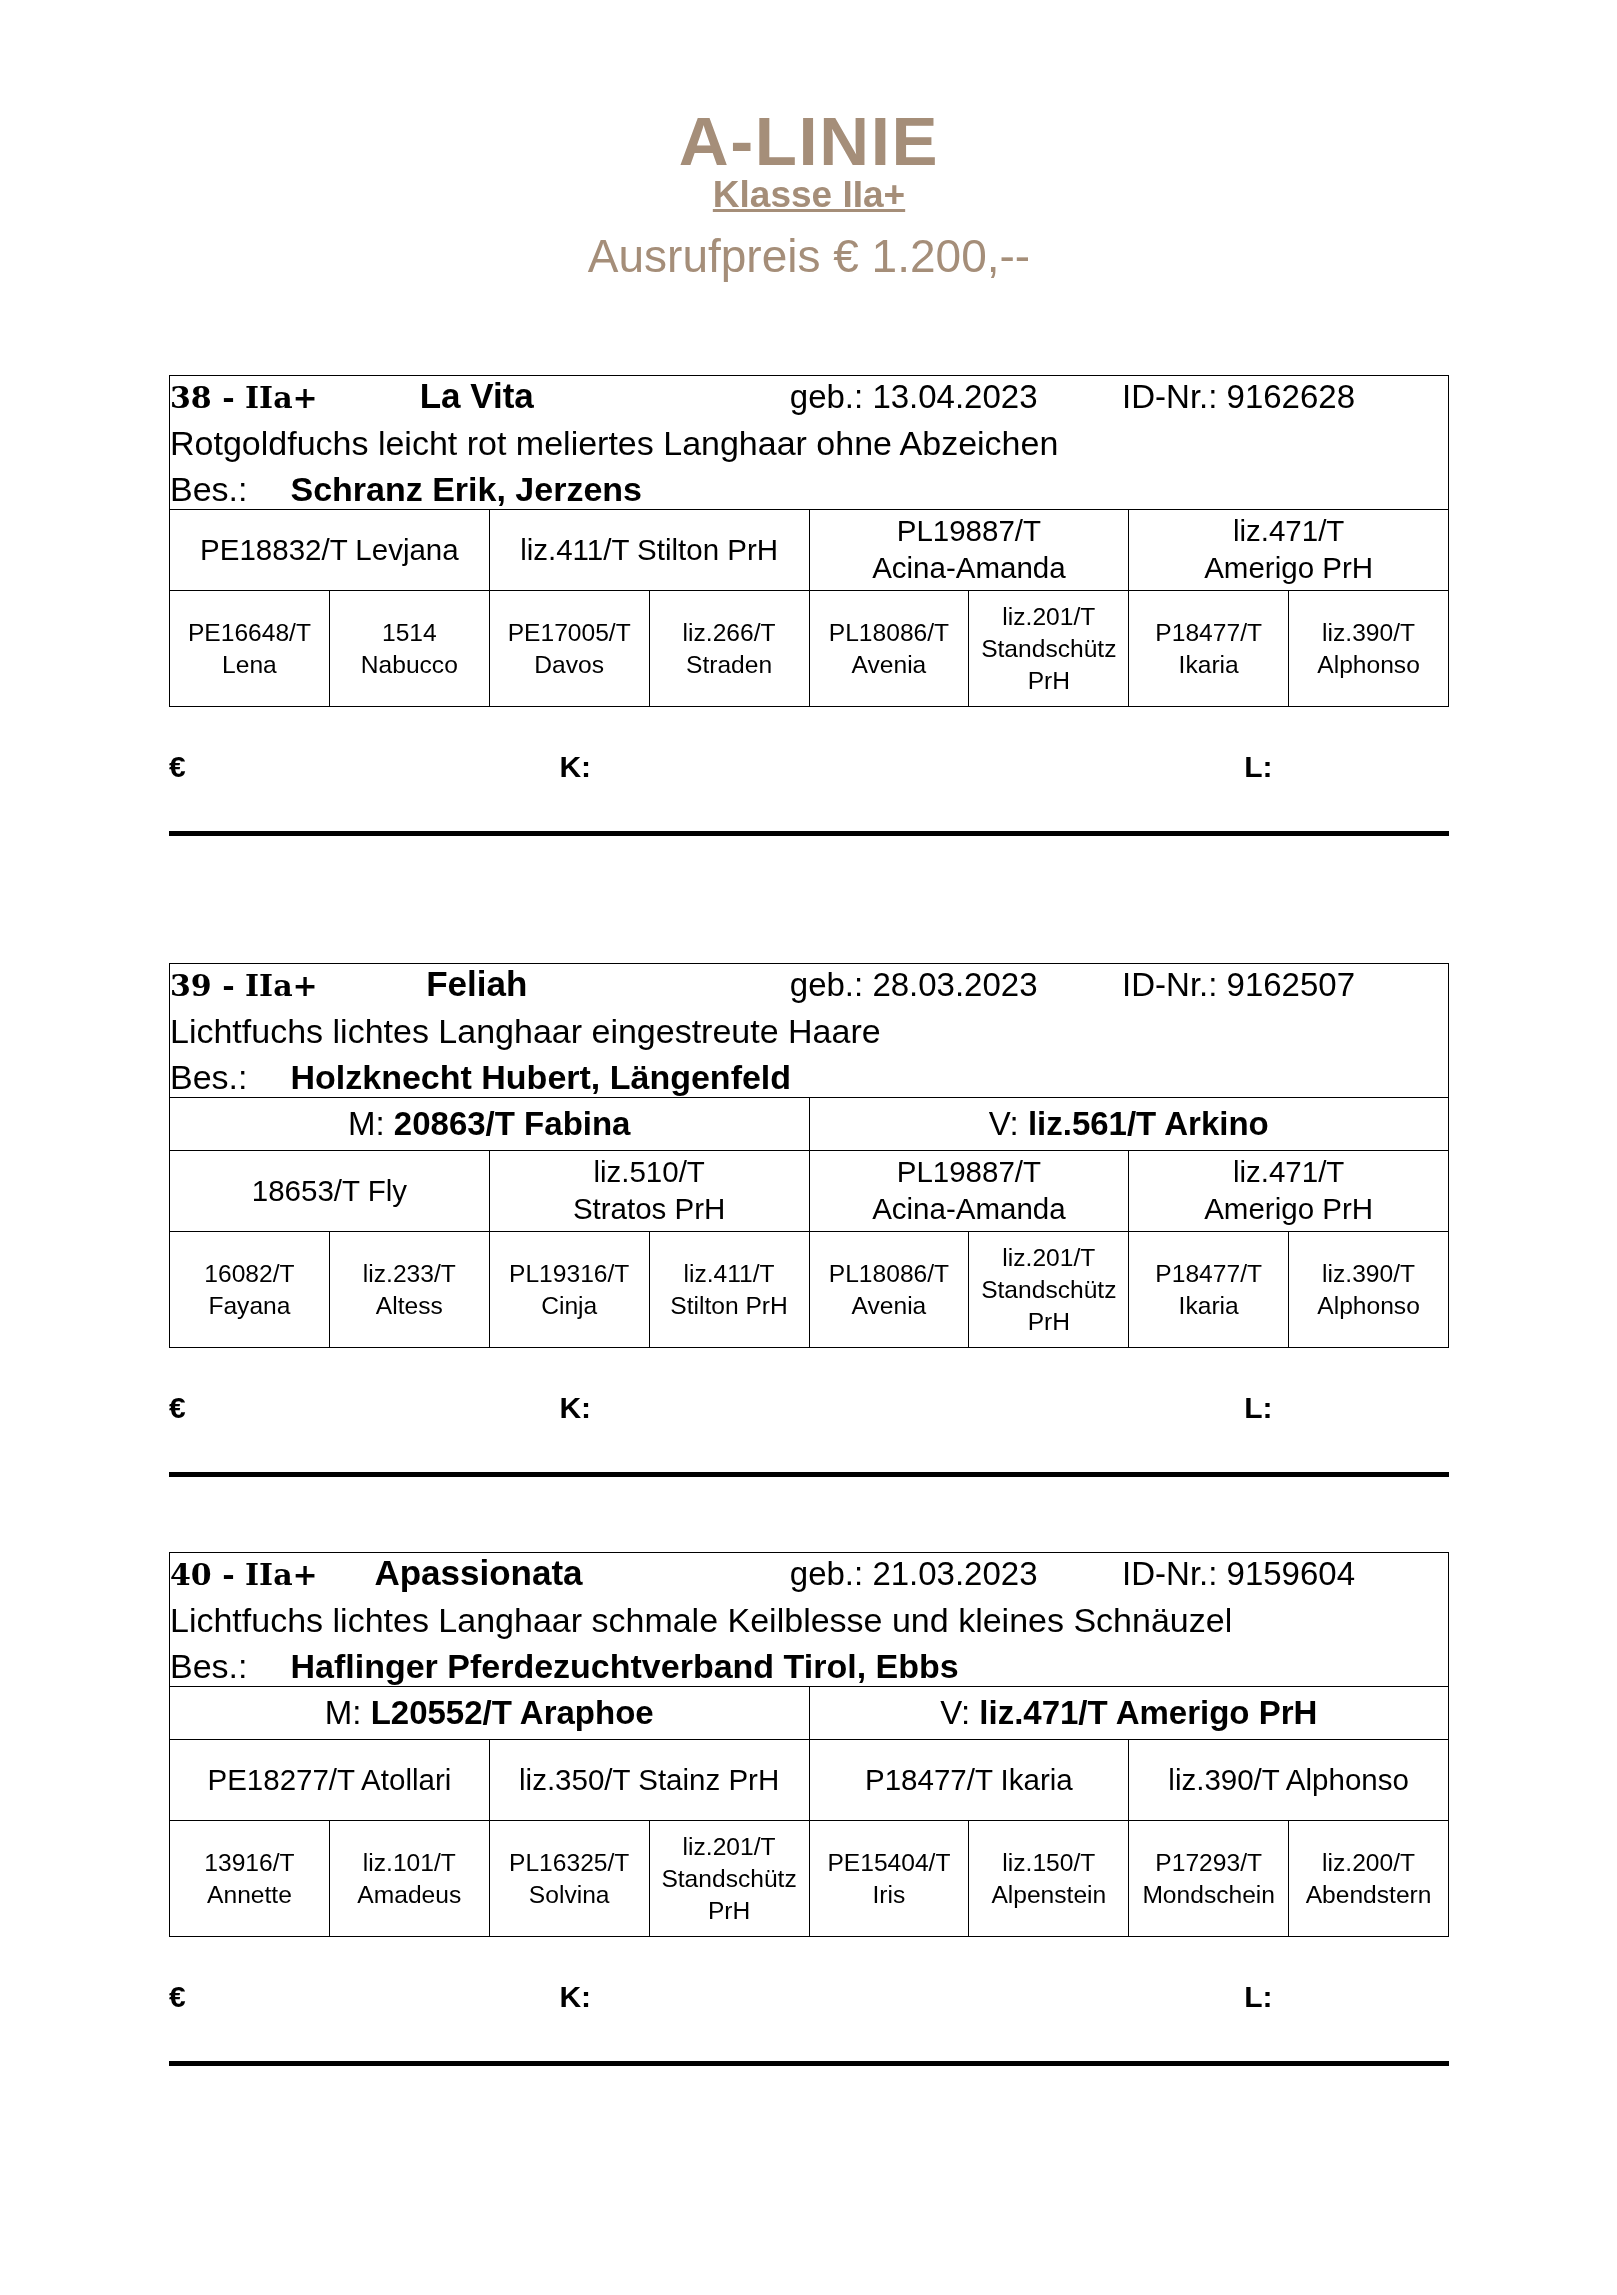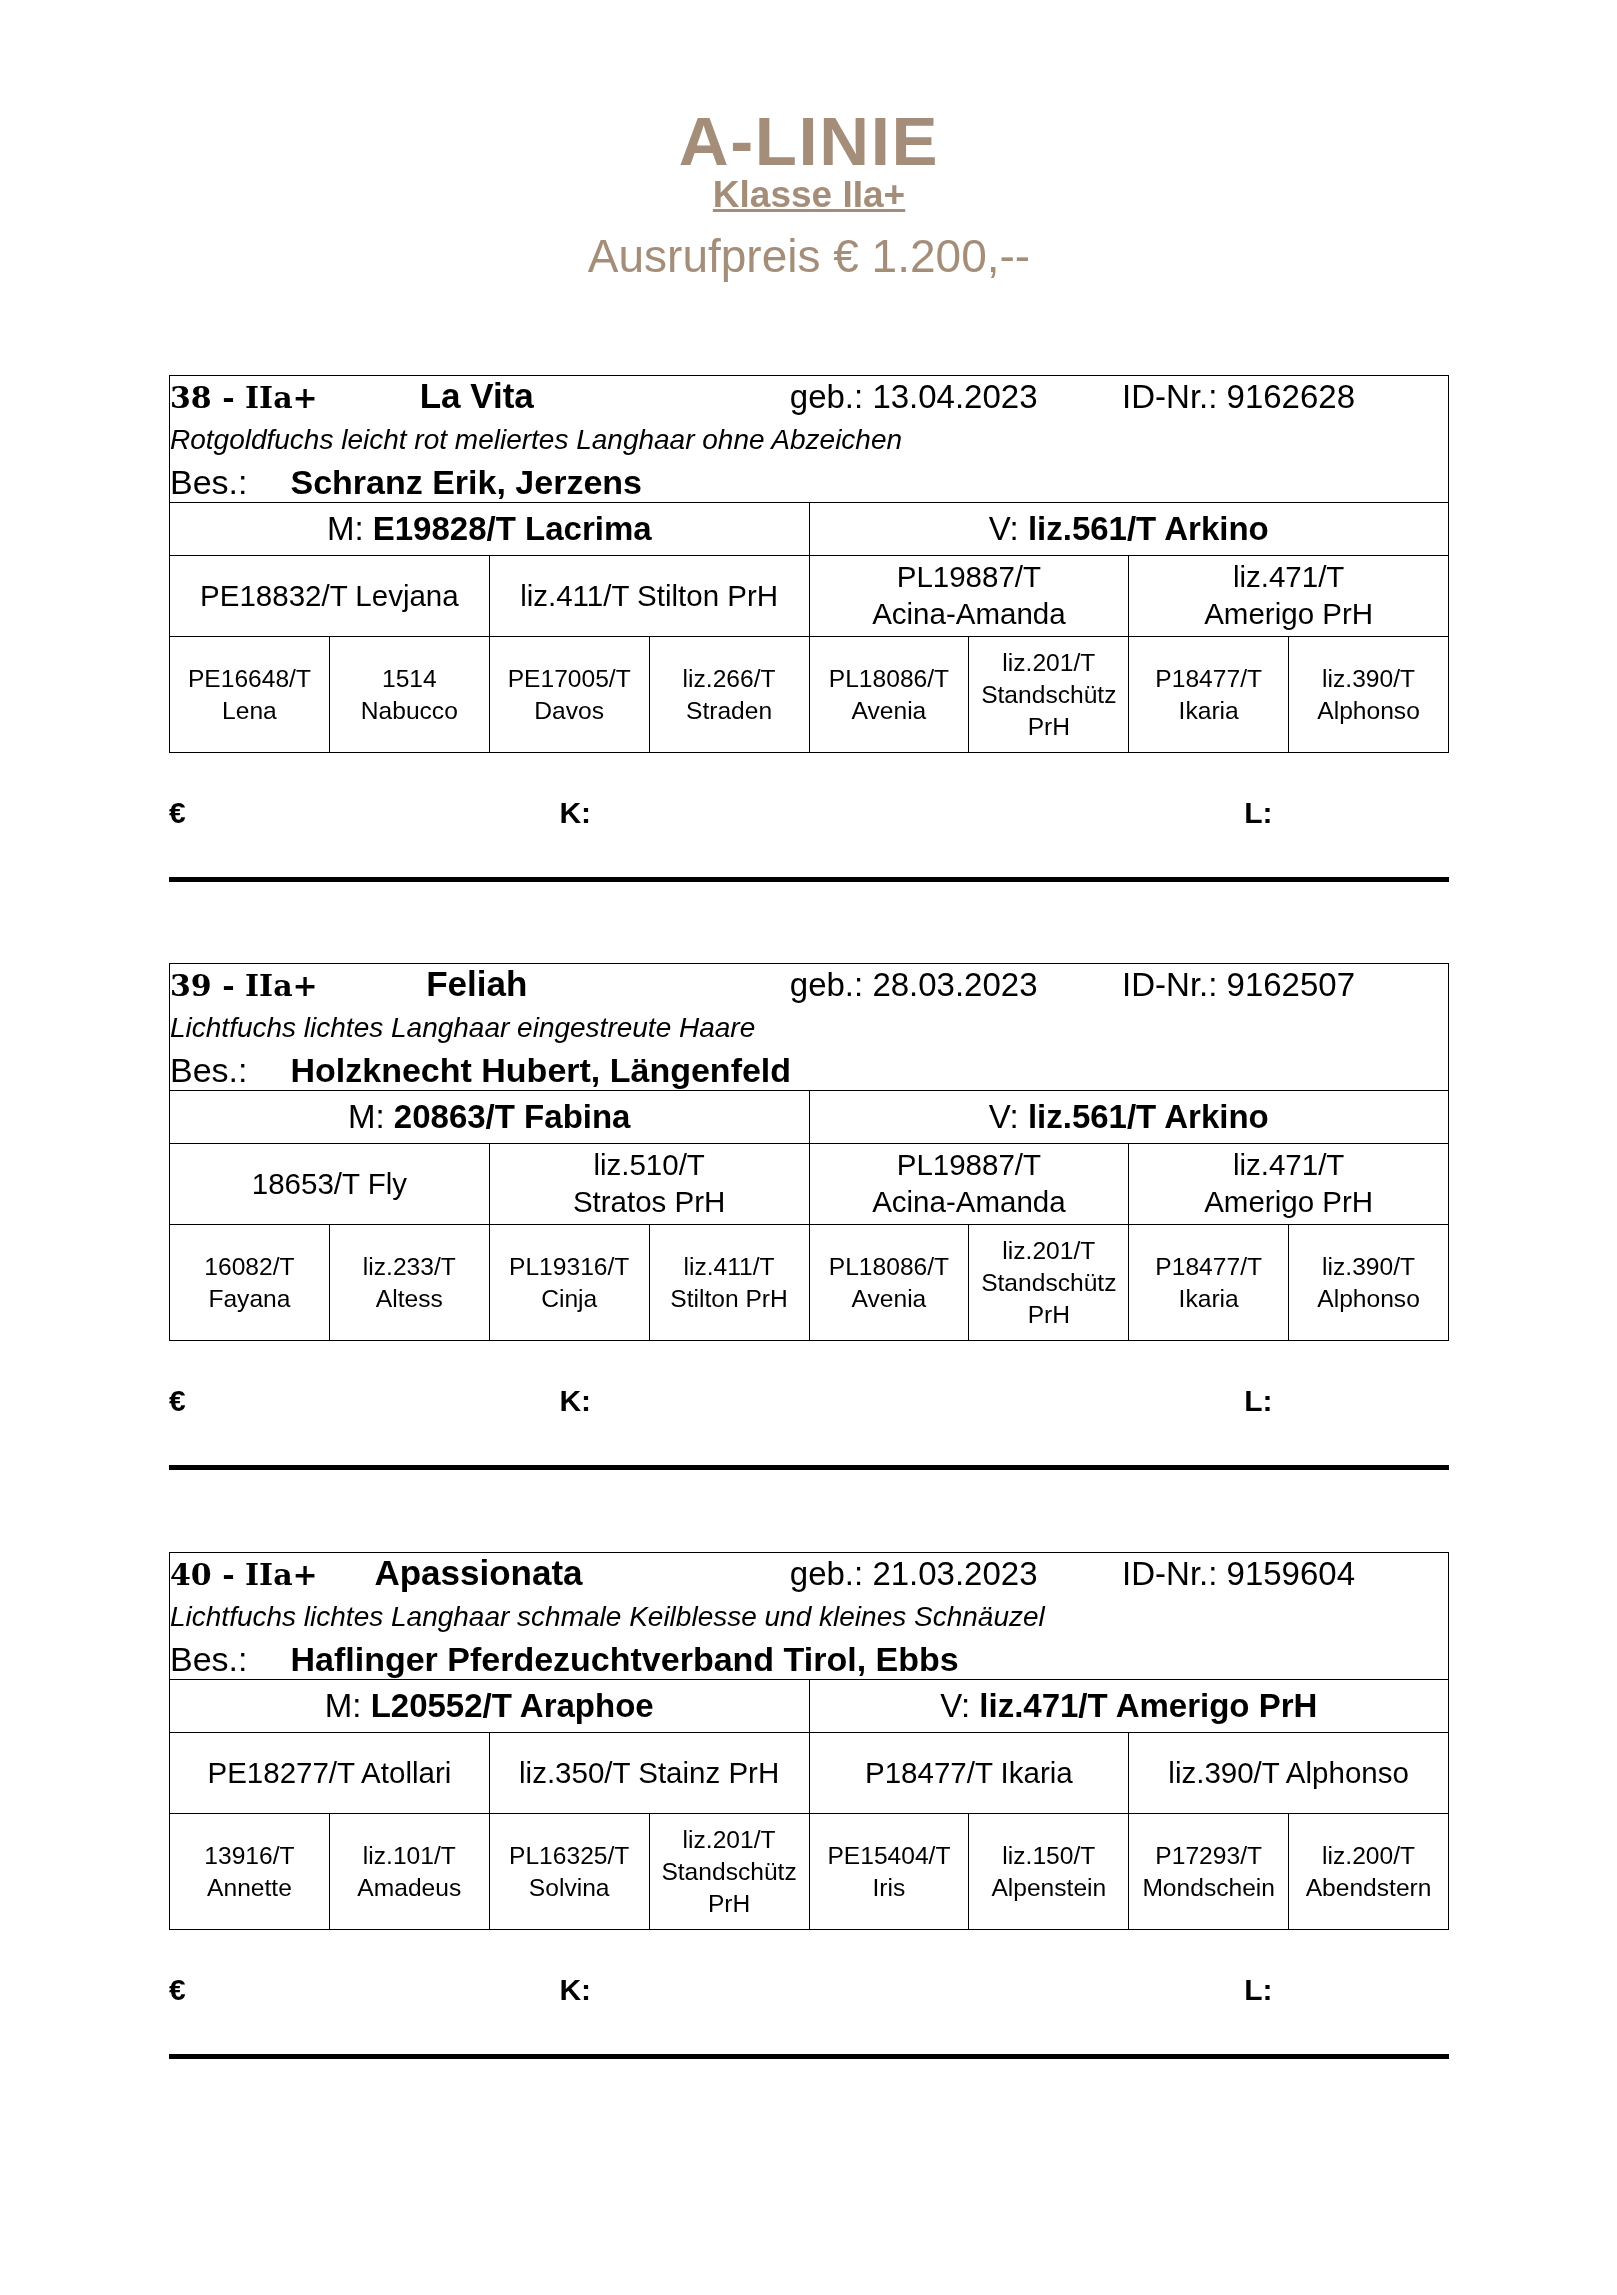--- a/index.html
+++ b/index.html
@@ -27,21 +27,21 @@
 
   table.pedigree { width:100%; border-collapse:collapse; table-layout:fixed; }
   table.pedigree td { border:1.6px solid #000; padding:0; vertical-align:middle; }
 
   td.head { padding:6.6px 11.5px 8.2px 11.5px; }
   .head-line1 { display:flex; align-items:baseline; font-size:33px; }
   .lot-no { font-family:"DejaVu Serif", serif; font-weight:bold; font-size:30px; width:16%; }
   .lot-name { font-weight:bold; font-size:35px; width:16%; text-align:center; }
   .geb-group { margin-left:16.5%; width:26%; }
   .id-group { }
-  .desc { font-size:28px; margin-top:8.2px;font-style:italic; }
+  .desc { font-size:34px; margin-top:8.2px; }
   .bes-line { font-size:34px; margin-top:7px; display:flex; align-items:baseline; }
   .owner { font-weight:bold; font-size:34px; margin-left:43px; }
 
   tr.mv td { height:52px; text-align:center; font-size:33px; }
   .mv-name { font-weight:bold; }
 
   tr.parents td { height:80px; text-align:center; font-size:29.5px; white-space:pre-line; line-height:1.25; }
   tr.gp td { height:115px; text-align:center; font-size:24.6px; white-space:pre-line; line-height:1.3; }
 
   .ekl { position:relative; height:38px; margin-top:43px; font-weight:bold; font-size:30px; }
@@ -79,24 +79,20 @@
             <span class="lot-name">La Vita</span>
             <span class="geb-group"><span>geb.:</span> <span>13.04.2023</span></span>
             <span class="id-group"><span>ID-Nr.:</span> <span>9162628</span></span>
           </div>
           <div class="desc">Rotgoldfuchs leicht rot meliertes Langhaar ohne Abzeichen</div>
           <div class="bes-line">
             <span>Bes.:</span>
             <span class="owner">Schranz Erik, Jerzens</span>
           </div>
         </td>
-      </tr>
-      <tr class="mv">
-        <td colspan="4"><span>M:</span> <span class="mv-name">E19828/T Lacrima</span></td>
-        <td colspan="4"><span>V:</span> <span class="mv-name">liz.561/T Arkino</span></td>
       </tr>
       <tr class="parents">
         <td colspan="2">PE18832/T Levjana</td>
         <td colspan="2">liz.411/T Stilton PrH</td>
         <td colspan="2">PL19887/T
 Acina-Amanda</td>
         <td colspan="2">liz.471/T
 Amerigo PrH</td>
       </tr>
       <tr class="gp">

